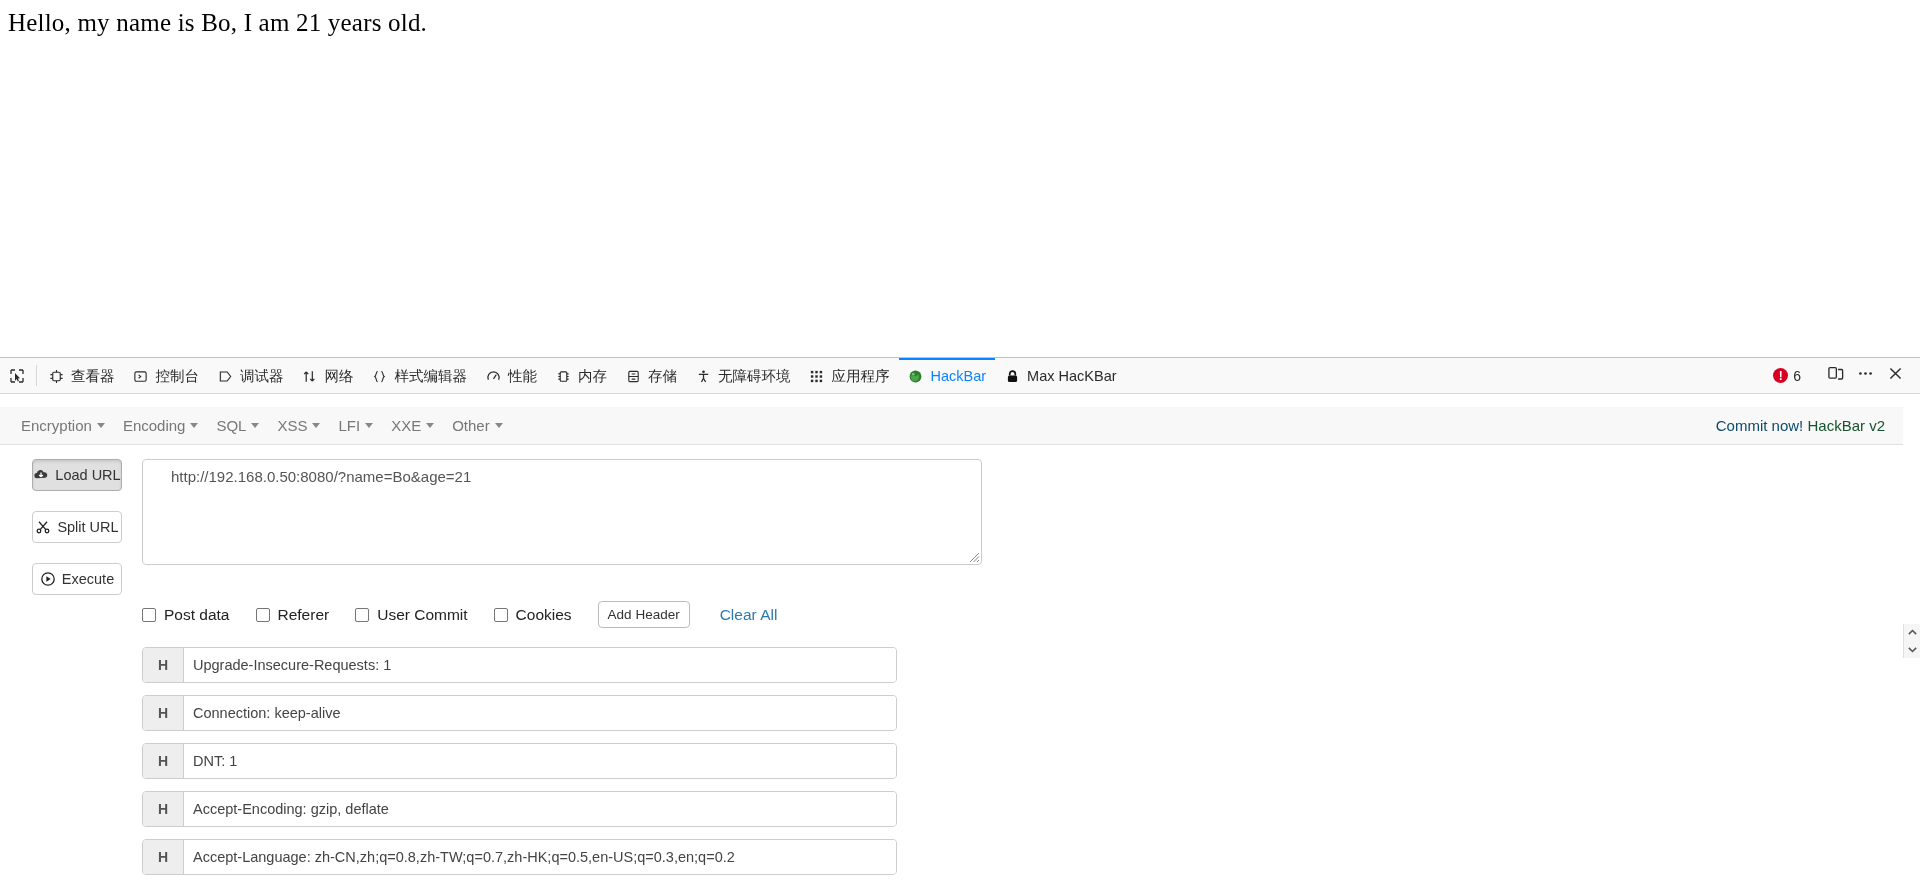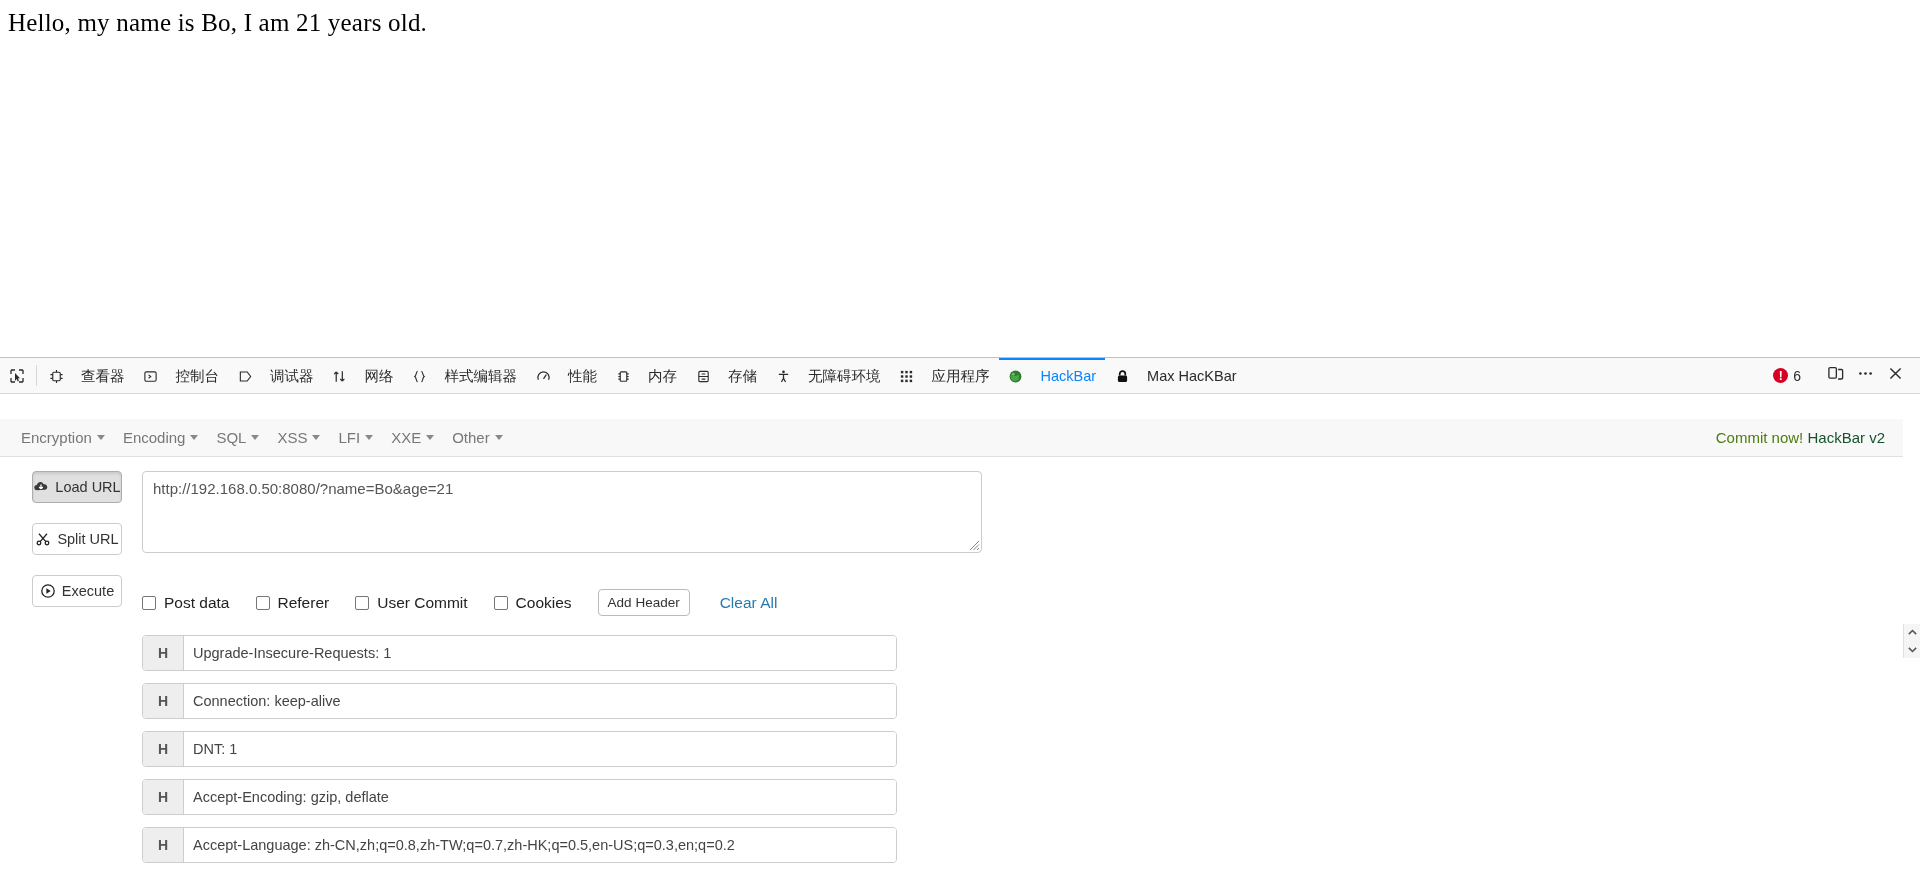--- a/index.html
+++ b/index.html
@@ -74,21 +74,21 @@
   .toolbar-sep {
     width: 1px;
     background: #d7d7db;
     margin: 7px 2px;
     flex: 0 0 auto;
   }
   .tab-list { display: flex; align-items: stretch; flex: 1 1 auto; min-width: 0; }
   .dt-tab {
     display: flex;
     align-items: center;
-    gap: 17px;
+    gap: 7px;
     padding: 0 9px;
     font-size: 14.5px;
     color: #2b2b2b;
     white-space: nowrap;
     border-top: 2px solid transparent;
     position: relative;
   }
   .dt-tab.active {
     color: #0a84ff;
     border-top: 2px solid #0a84ff;
@@ -152,21 +152,21 @@
   }
   .caret {
     width: 0; height: 0;
     border-left: 4px solid transparent;
     border-right: 4px solid transparent;
     border-top: 5px solid #888888;
     display: inline-block;
   }
   #menubar-spacer { flex: 1 1 auto; }
   #commit-note { font-size: 15px; white-space: nowrap; padding-right: 6px; }
-  #commit-note .commit-link { color: #4d7c0f; margin-left: 8px; }
+  #commit-note .commit-link { color: #0c4a6e; margin-left: 8px; }
   #commit-note .version { color: #14532d; }
 
   #hackbar-body {
     display: flex;
     padding: 14px 0 0 0;
   }
   #action-col {
     width: 122px;
     flex: 0 0 122px;
     padding-left: 32px;
@@ -190,27 +190,27 @@
   .action-btn.pressed {
     background: #e0e0e0;
     border-color: #adadad;
     box-shadow: inset 0 2px 3px rgba(0,0,0,0.10);
   }
   .btn-ico { display: inline-flex; width: 16px; height: 16px; align-items: center; justify-content: center; }
 
   #request-col { flex: 1 1 auto; padding-left: 20px; min-width: 0; }
   #url-area {
     width: 840px;
-    height: 82px;
+    height: 106px;
     border: 1px solid #cccccc;
     border-radius: 4px;
     background: #ffffff;
     font-size: 15px;
     color: #555555;
-    padding: 8px 10px;
+    padding: 8px 28px;
     resize: none;
     font-family: "Liberation Sans", sans-serif;
     display: block;
     position: relative;
   }
   #url-wrap { position: relative; width: 840px; }
   #resize-grip {
     position: absolute;
     right: 2px; bottom: 2px;
     width: 14px; height: 14px;

